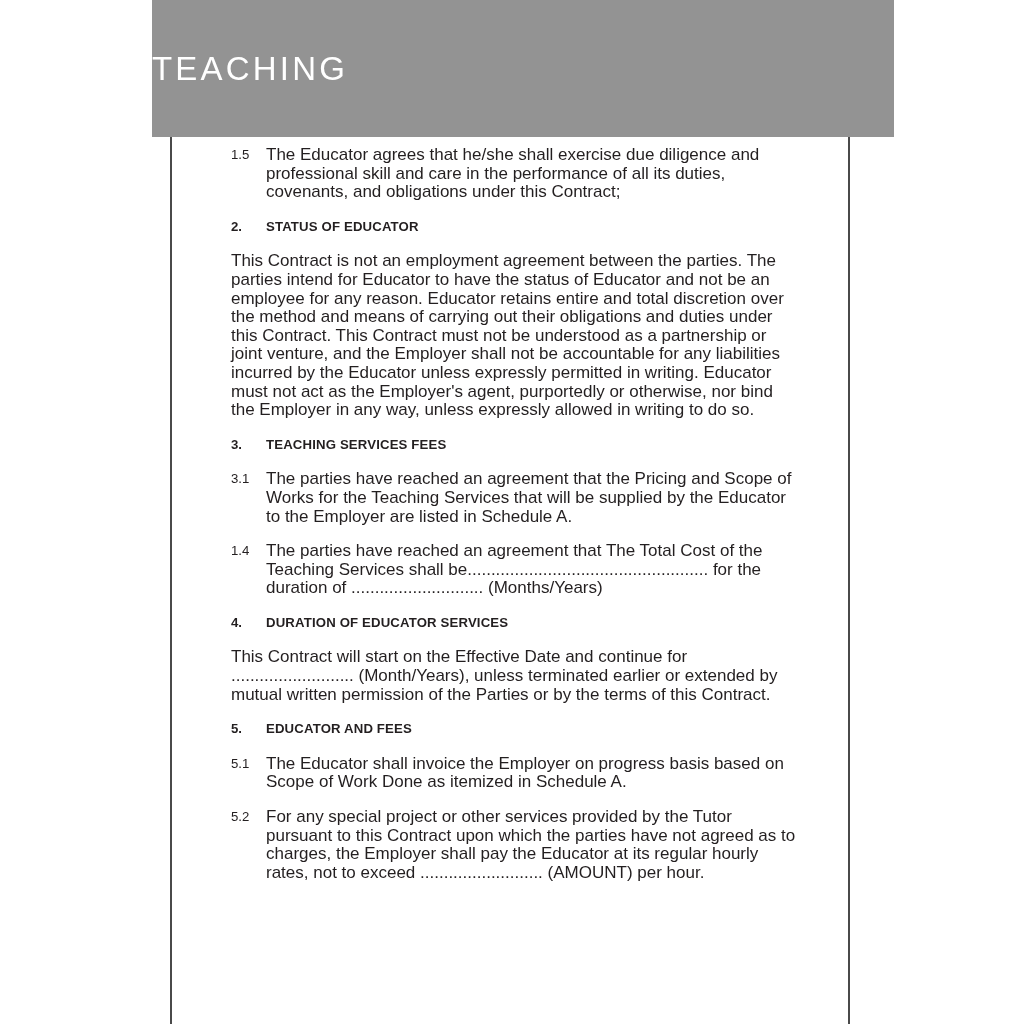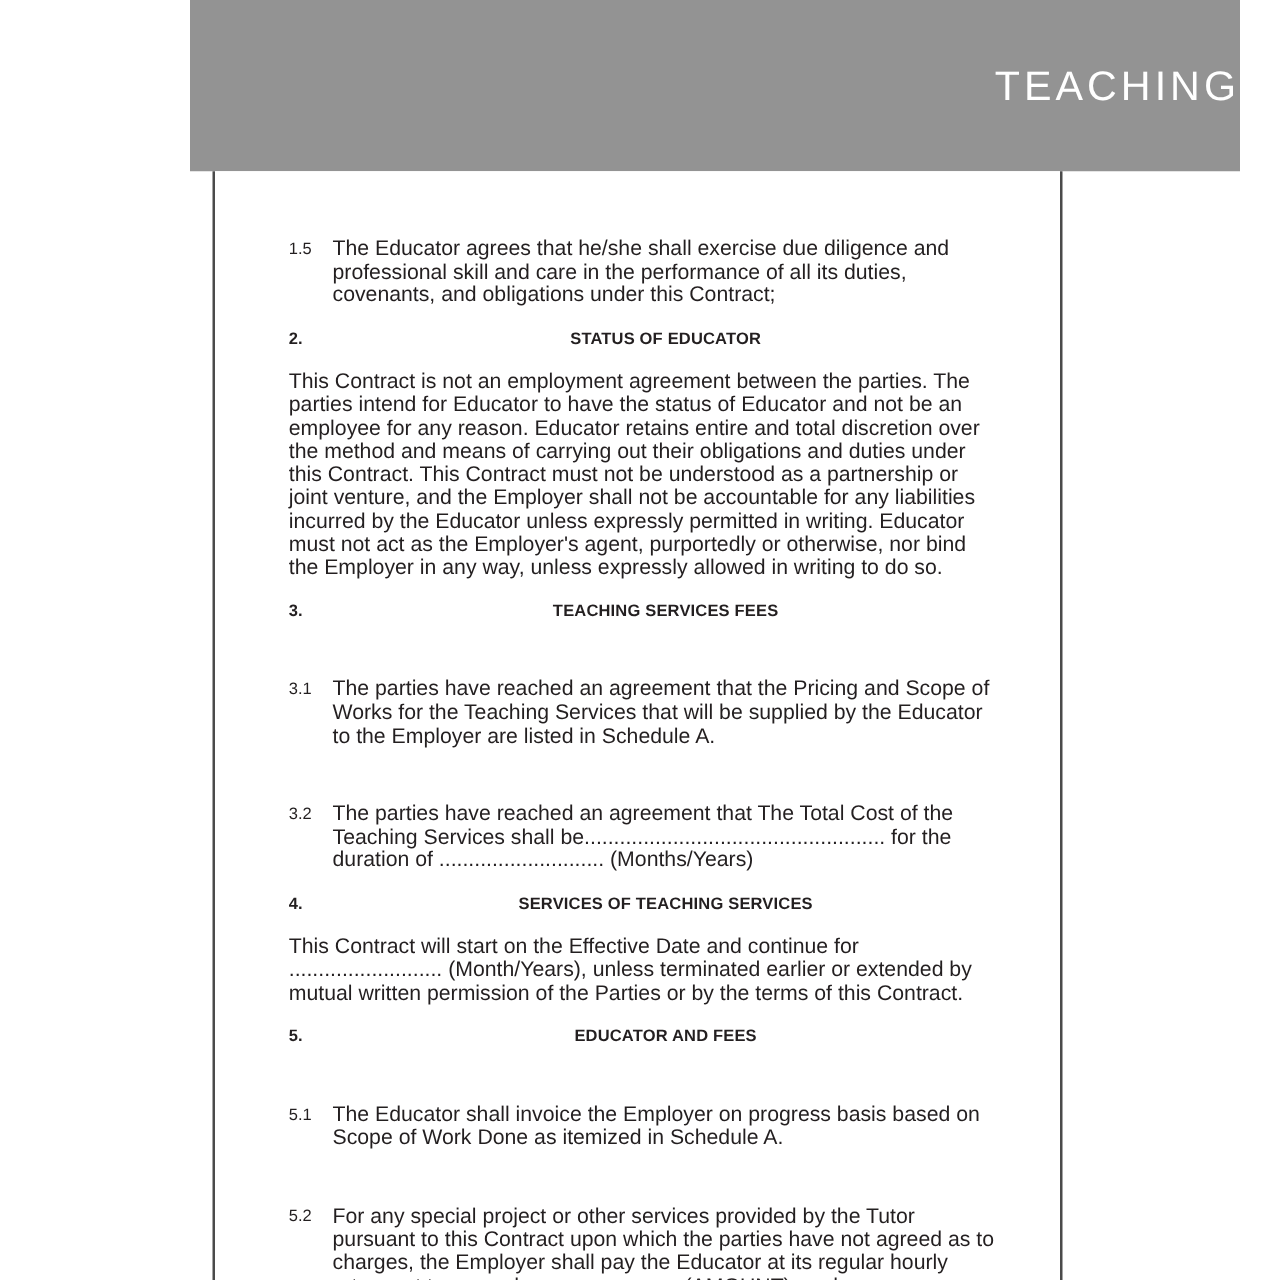--- a/index.html
+++ b/index.html
@@ -14,26 +14,26 @@
     font-family: "Liberation Sans", sans-serif;
     overflow: hidden;
     position: relative;
   }
 
   
   #banner {
     position: absolute;
     left: 152px;
     top: 0;
-    width: 840px;
+    width: 742px;
     height: 137px;
     background: #939393;
     display: flex;
     flex-direction: column;
-    align-items: flex-end;
+    align-items: flex-start;
     justify-content: center;
     box-sizing: border-box;
   }
   #banner .banner-line {
     color: #ffffff;
     font-family: "Liberation Sans", sans-serif;
     font-size: 33px;
     font-weight: 300;
     letter-spacing: 3.2px;
     line-height: 47px;
@@ -62,21 +62,20 @@
     width: 568px;
     color: #231f20;
     font-size: 13.2px;
     line-height: 18.6px;
   }
 
   .clause {
     display: flex;
     align-items: flex-start;
     margin-bottom: 16px;
-    margin-top: 44px;
   }
   .clause-num {
     flex: 0 0 35px;
     width: 35px;
     font-size: 13.2px;
     line-height: 18.6px;
   }
   .clause-text {
     flex: 1 1 auto;
     font-size: 17px;
@@ -96,21 +95,20 @@
     font-size: 13.2px;
     line-height: 18.6px;
     font-weight: bold;
   }
   .section-head .sec-title {
     flex: 1 1 auto;
     font-size: 13.2px;
     line-height: 18.6px;
     font-weight: bold;
     letter-spacing: 0.15px;
-    text-align: center;
   }
 
   .para {
     margin-bottom: 16px;
     font-size: 17px;
     line-height: 18.6px;
   }
 </style>
 </head>
 <body>
@@ -133,26 +131,26 @@
     <div class="para">This Contract is not an employment agreement between the parties. The parties intend for Educator to have the status of Educator and not be an employee for any reason. Educator retains entire and total discretion over the method and means of carrying out their obligations and duties under this Contract. This Contract must not be understood as a partnership or joint venture, and the Employer shall not be accountable for any liabilities incurred by the Educator unless expressly permitted in writing. Educator must not act as the Employer's agent, purportedly or otherwise, nor bind the Employer in any way, unless expressly allowed in writing to do so.</div>
     <div class="section-head">
       <div class="sec-num">3.</div>
       <div class="sec-title">TEACHING SERVICES FEES</div>
     </div>
     <div class="clause">
       <div class="clause-num">3.1</div>
       <div class="clause-text">The parties have reached an agreement that the Pricing and Scope of Works for the Teaching Services that will be supplied by the Educator to the Employer are listed in Schedule A.</div>
     </div>
     <div class="clause">
-      <div class="clause-num">3.2</div>
+      <div class="clause-num">1.4</div>
       <div class="clause-text">The parties have reached an agreement that The Total Cost of the Teaching Services shall be................................................... for the duration of ............................ (Months/Years)</div>
     </div>
     <div class="section-head">
       <div class="sec-num">4.</div>
-      <div class="sec-title">SERVICES OF TEACHING SERVICES</div>
+      <div class="sec-title">DURATION OF EDUCATOR SERVICES</div>
     </div>
     <div class="para">This Contract will start on the Effective Date and continue for .......................... (Month/Years), unless terminated earlier or extended by mutual written permission of the Parties or by the terms of this Contract.</div>
     <div class="section-head">
       <div class="sec-num">5.</div>
       <div class="sec-title">EDUCATOR AND FEES</div>
     </div>
     <div class="clause">
       <div class="clause-num">5.1</div>
       <div class="clause-text">The Educator shall invoice the Employer on progress basis based on Scope of Work Done as itemized in Schedule A.</div>
     </div>

